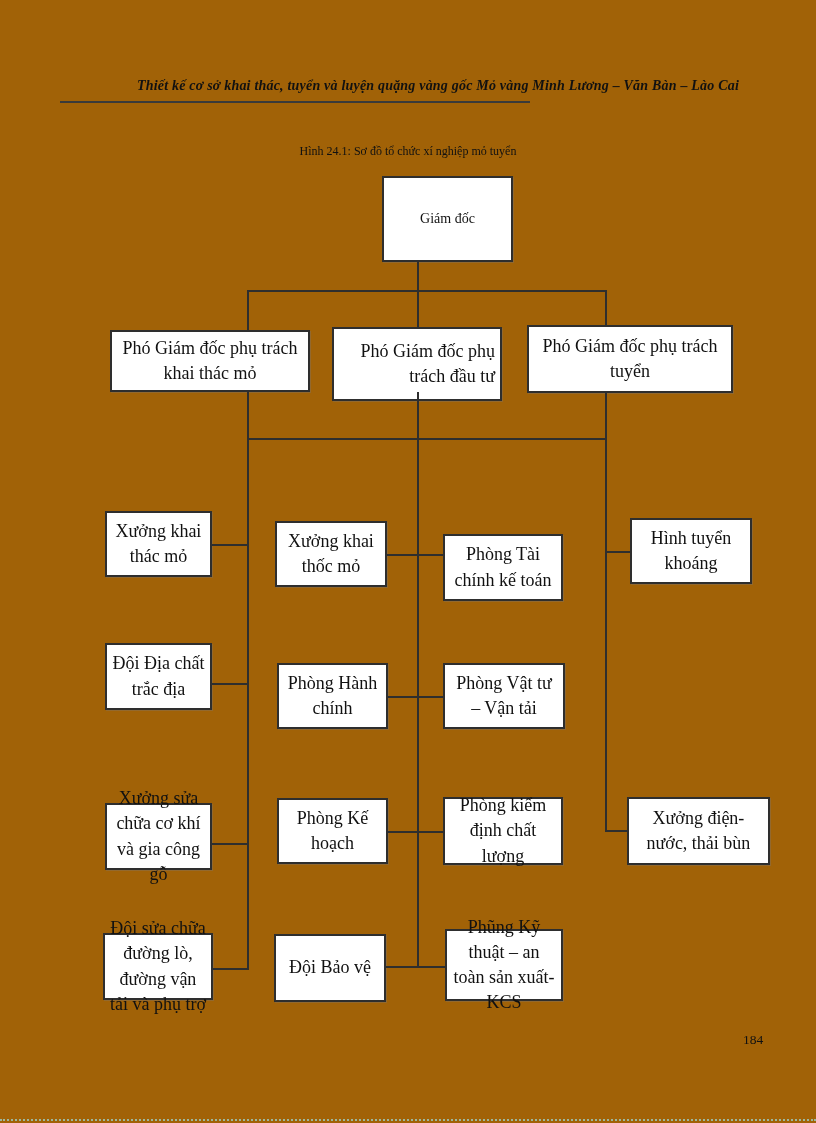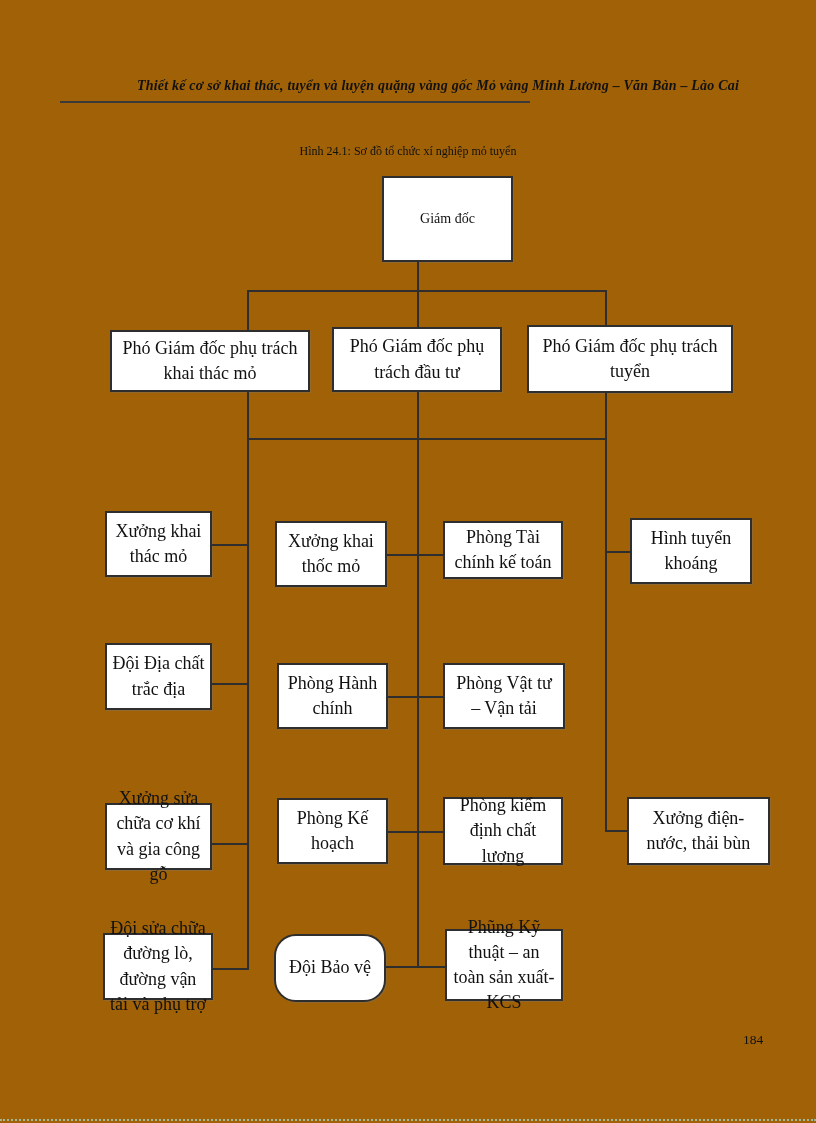--- a/index.html
+++ b/index.html
@@ -35,31 +35,31 @@
     background:#fff;
     box-sizing:border-box;
     display:flex;align-items:center;justify-content:center;
     text-align:center;
     font-size:18px;line-height:1.4;
     padding:2px 5px;
     box-shadow:1px 1px 0 rgba(120,120,120,.35);
   }
   .n0{left:352px;top:176px;width:131px;height:86px;font-size:14px;margin-left:30px;}
   .n1{left:110px;top:330px;width:200px;height:62px;}
-  .n2{left:332px;top:327px;width:170px;height:65px;}
+  .n2{left:332px;top:327px;width:170px;height:74px;text-align:right;}
   .n3{left:527px;top:325px;width:206px;height:68px;}
   .n4{left:105px;top:511px;width:107px;height:66px;}
   .n5{left:105px;top:643px;width:107px;height:67px;}
   .n6{left:105px;top:803px;width:107px;height:67px;}
   .n7{left:103px;top:933px;width:110px;height:67px;}
   .n8{left:275px;top:521px;width:112px;height:66px;}
   .n9{left:277px;top:663px;width:111px;height:66px;}
   .n10{left:277px;top:798px;width:111px;height:66px;}
-  .n11{left:274px;top:934px;width:112px;height:68px;border-radius:22px;}
-  .n12{left:443px;top:521px;width:120px;height:58px;}
+  .n11{left:274px;top:934px;width:112px;height:68px;}
+  .n12{left:443px;top:534px;width:120px;height:67px;}
   .n13{left:443px;top:663px;width:122px;height:66px;}
   .n14{left:443px;top:797px;width:120px;height:68px;}
   .n15{left:445px;top:929px;width:118px;height:72px;}
   .n16{left:630px;top:518px;width:122px;height:66px;}
   .n17{left:627px;top:797px;width:143px;height:68px;}
   
   .hline,.vline{position:absolute;background:#2e2e2e;}
   .hline{height:2px;}
   .vline{width:2px;}
   

